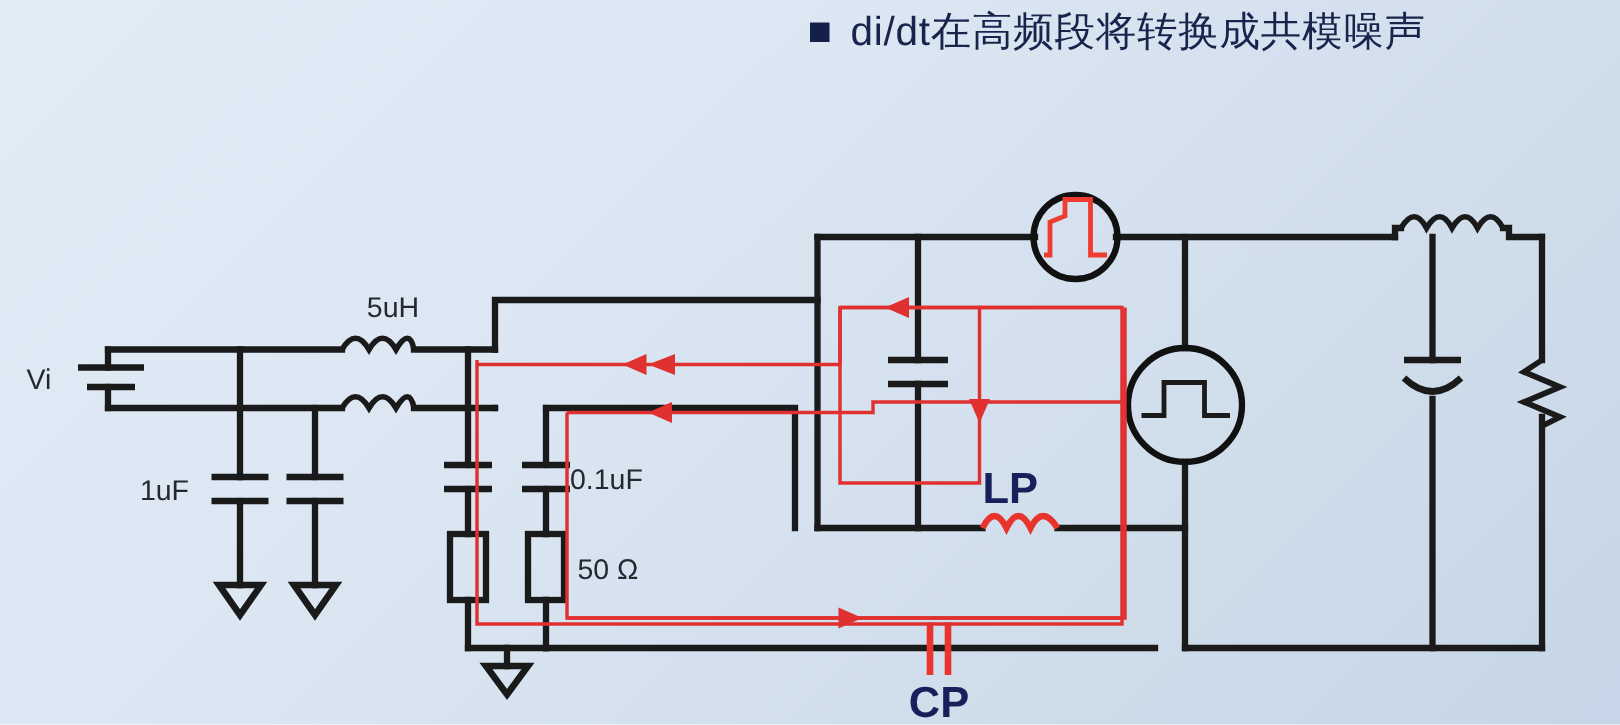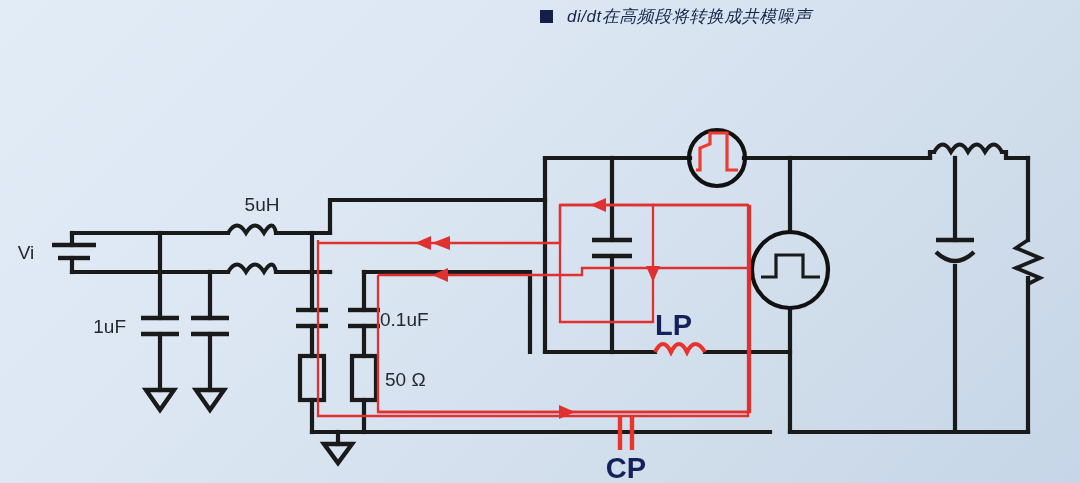--- a/index.html
+++ b/index.html
@@ -28,26 +28,25 @@
     align-items: center;
     gap: 14px;
   }
   #bullet {
     width: 13px;
     height: 13px;
     background: #12204a;
     flex: 0 0 auto;
   }
   #heading-text {
-    font-size: 17px;
+    font-size: 27px;
     color: #17254d;
     letter-spacing: 0.5px;
     white-space: nowrap;
     line-height: 1;
-    font-style: italic;
   }
   
   #circuit {
     position: absolute;
     left: 0;
     top: 0;
     width: 1080px;
     height: 483px;
   }
   .wire {

